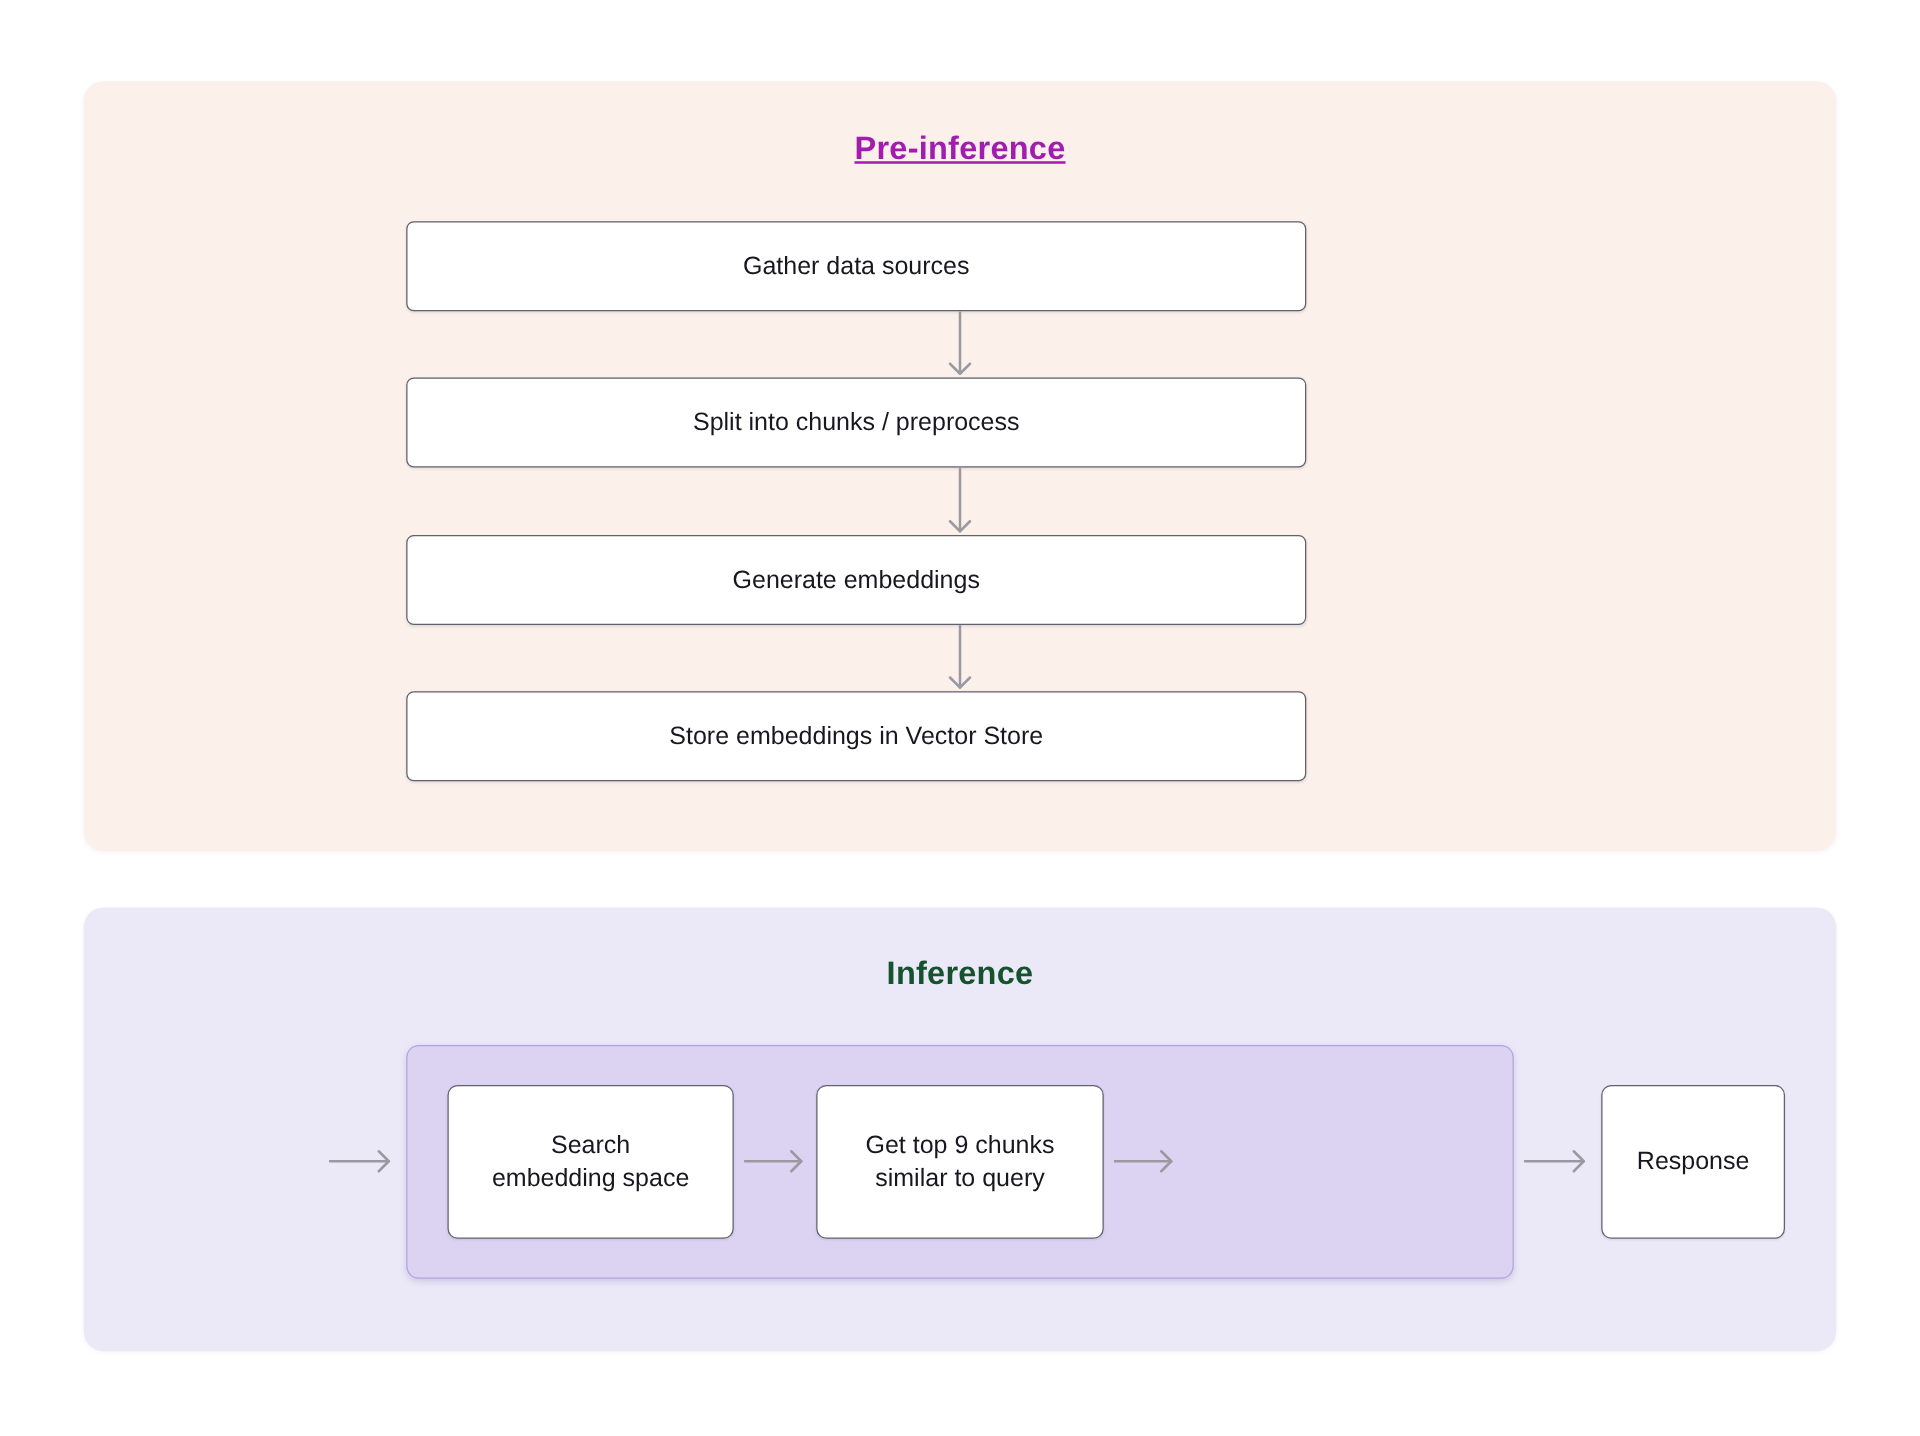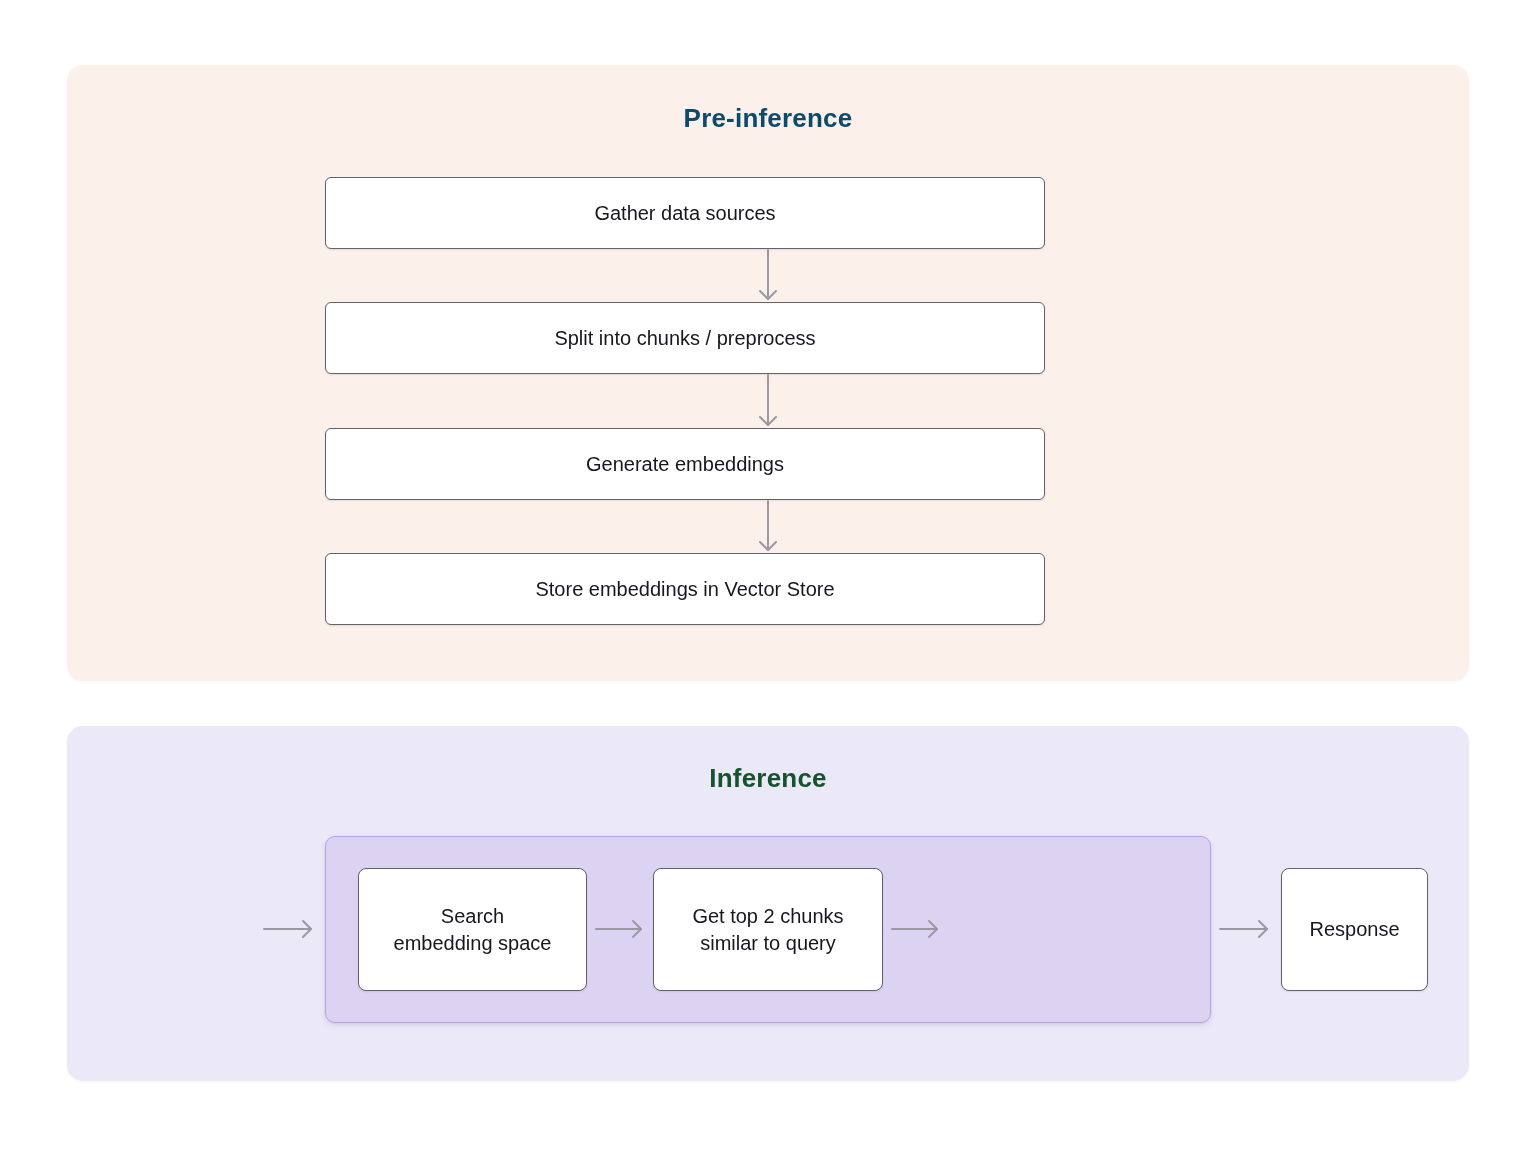--- a/index.html
+++ b/index.html
@@ -36,21 +36,21 @@
   }
   .panel-title {
     position: absolute;
     left: 0;
     width: 100%;
     text-align: center;
     font-size: 26px;
     font-weight: 700;
     letter-spacing: 0.2px;
   }
-  .panel-pre .panel-title { top: 38px; color: #0c4a6e; }
+  .panel-pre .panel-title { top: 38px; color: #a21caf; text-decoration: underline; }
   .panel-inf .panel-title { top: 37px; color: #14532d; }
 
   
   .node {
     position: absolute;
     background: #FFFFFF;
     border: 1.5px solid #60626D;
     display: flex;
     align-items: center;
     justify-content: center;
@@ -160,21 +160,21 @@
 
   <div class="arrow" style="left:595px; top:917px">
     <svg width="50" height="24" viewBox="0 0 50 24" fill="none" stroke="#9A99A2" stroke-width="2" stroke-linecap="round" stroke-linejoin="round">
       <line x1="1" y1="12" x2="46" y2="12"></line>
       <polyline points="38,4 46,12 38,20"></polyline>
     </svg>
   </div>
 
   <div class="node inf-node" style="left:653px; width:230px">
     <span class="node-label">
-      <span class="line">Get top 2 chunks</span>
+      <span class="line">Get top 9 chunks</span>
       <span class="line">similar to query</span>
     </span>
   </div>
 
   <div class="arrow" style="left:891px; top:917px">
     <svg width="50" height="24" viewBox="0 0 50 24" fill="none" stroke="#9A99A2" stroke-width="2" stroke-linecap="round" stroke-linejoin="round">
       <line x1="1" y1="12" x2="46" y2="12"></line>
       <polyline points="38,4 46,12 38,20"></polyline>
     </svg>
   </div>

